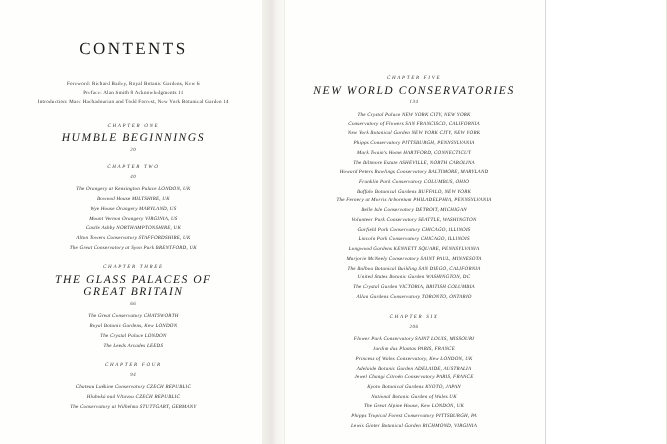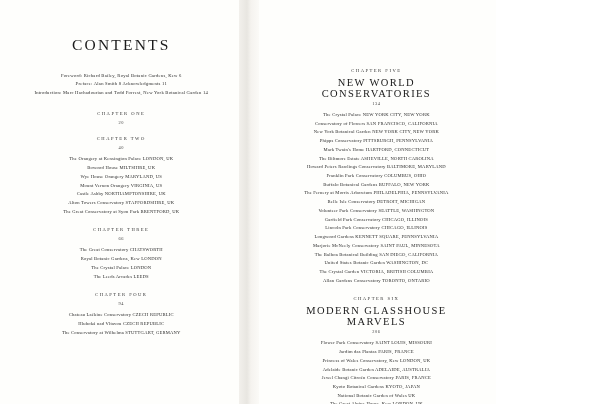--- a/index.html
+++ b/index.html
@@ -57,20 +57,21 @@
     line-height: 1.85;
     letter-spacing: 0.25px;
     margin-bottom: 14px;
     color: #2a2a2a;
   }
   .front-block .fm-line { white-space: nowrap; }
 
   .chapter {
     text-align: center;
     margin-bottom: 11px;
+    font-style: italic;
   }
   .chapter-label {
     font-size: 4.6px;
     letter-spacing: 1.5px;
     text-transform: uppercase;
     margin-bottom: 4px;
     color: #333;
   }
   .chapter-title {
     font-size: 10.5px;
@@ -106,39 +107,41 @@
     <h1 class="contents-title">CONTENTS</h1>
 
     <div class="front-block">
       <div class="fm-line">Foreword: Richard Bailey, Royal Botanic Gardens, Kew  6</div>
       <div class="fm-line">Preface: Alan Smith  8   Acknowledgments  11</div>
       <div class="fm-line">Introduction: Marc Hachadourian and Todd Forrest, New York Botanical Garden  14</div>
     </div>
 
     <div class="chapter">
       <div class="chapter-label">CHAPTER ONE</div>
+      <h2 class="chapter-title">HUMBLE BEGINNINGS</h2>
       <div class="chapter-page">20</div>
     </div>
 
     <div class="chapter">
       <div class="chapter-label">CHAPTER TWO</div>
       <div class="chapter-page">40</div>
       <div class="entries">
         <div class="entry">The Orangery at Kensington Palace LONDON, UK</div>
         <div class="entry">Bowood House MILTSHIRE, UK</div>
         <div class="entry">Wye House Orangery MARYLAND, US</div>
         <div class="entry">Mount Vernon Orangery VIRGINIA, US</div>
         <div class="entry">Castle Ashby NORTHAMPTONSHIRE, UK</div>
         <div class="entry">Alton Towers Conservatory STAFFORDSHIRE, UK</div>
         <div class="entry">The Great Conservatory at Syon Park BRENTFORD, UK</div>
       </div>
     </div>
 
     <div class="chapter">
       <div class="chapter-label">CHAPTER THREE</div>
+      <h2 class="chapter-title">THE GLASS PALACES OF GREAT BRITAIN</h2>
       <div class="chapter-page">66</div>
       <div class="entries">
         <div class="entry">The Great Conservatory CHATSWORTH</div>
         <div class="entry">Royal Botanic Gardens, Kew LONDON</div>
         <div class="entry">The Crystal Palace LONDON</div>
         <div class="entry">The Leeds Arcades LEEDS</div>
       </div>
     </div>
 
     <div class="chapter">
@@ -181,21 +184,20 @@
         <div class="entry">Marjorie McNeely Conservatory SAINT PAUL, MINNESOTA</div>
         <div class="entry">The Balboa Botanical Building SAN DIEGO, CALIFORNIA</div>
         <div class="entry">United States Botanic Garden WASHINGTON, DC</div>
         <div class="entry">The Crystal Garden VICTORIA, BRITISH COLUMBIA</div>
         <div class="entry">Allan Gardens Conservatory TORONTO, ONTARIO</div>
       </div>
     </div>
 
     <div class="chapter">
       <div class="chapter-label">CHAPTER SIX</div>
-      <h2 class="chapter-title big">MODERN GLASSHOUSE MARVELS</h2>
       <div class="chapter-page">206</div>
       <div class="entries">
         <div class="entry">Flower Park Conservatory SAINT LOUIS, MISSOURI</div>
         <div class="entry">Jardim das Plantas PARIS, FRANCE</div>
         <div class="entry">Princess of Wales Conservatory, Kew LONDON, UK</div>
         <div class="entry">Adelaide Botanic Garden ADELAIDE, AUSTRALIA</div>
         <div class="entry">Jewel Changi Citroën Conservatory PARIS, FRANCE</div>
         <div class="entry">Kyoto Botanical Gardens KYOTO, JAPAN</div>
         <div class="entry">National Botanic Garden of Wales UK</div>
         <div class="entry">The Great Alpine House, Kew LONDON, UK</div>

